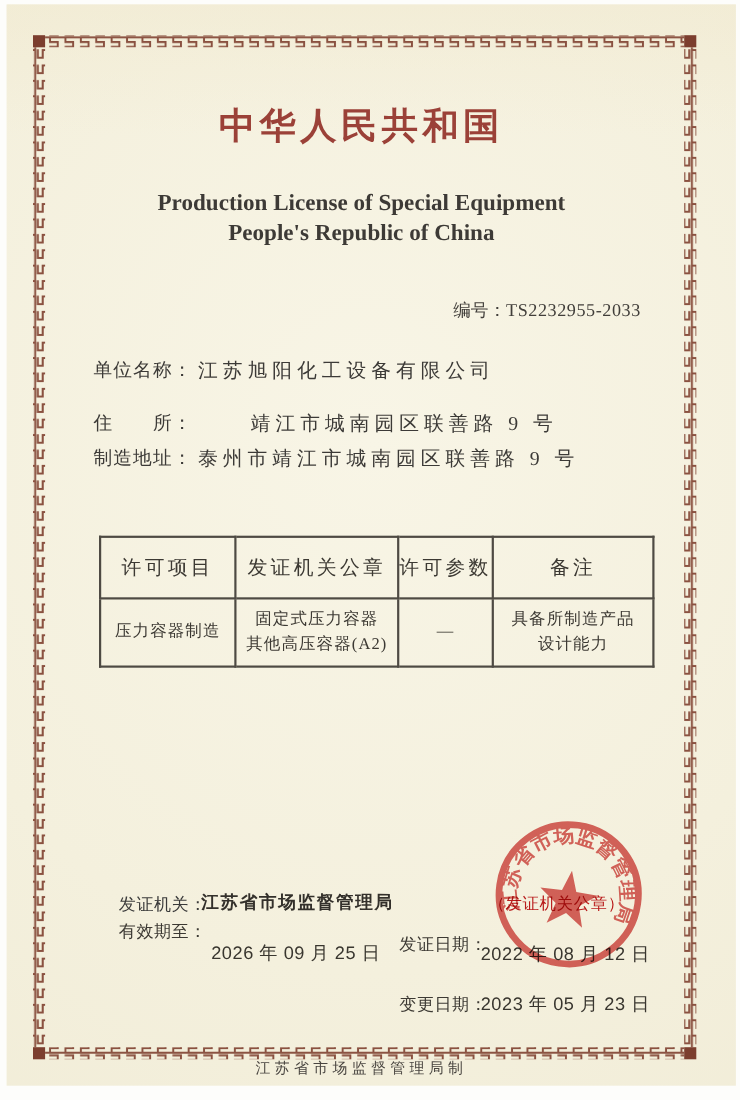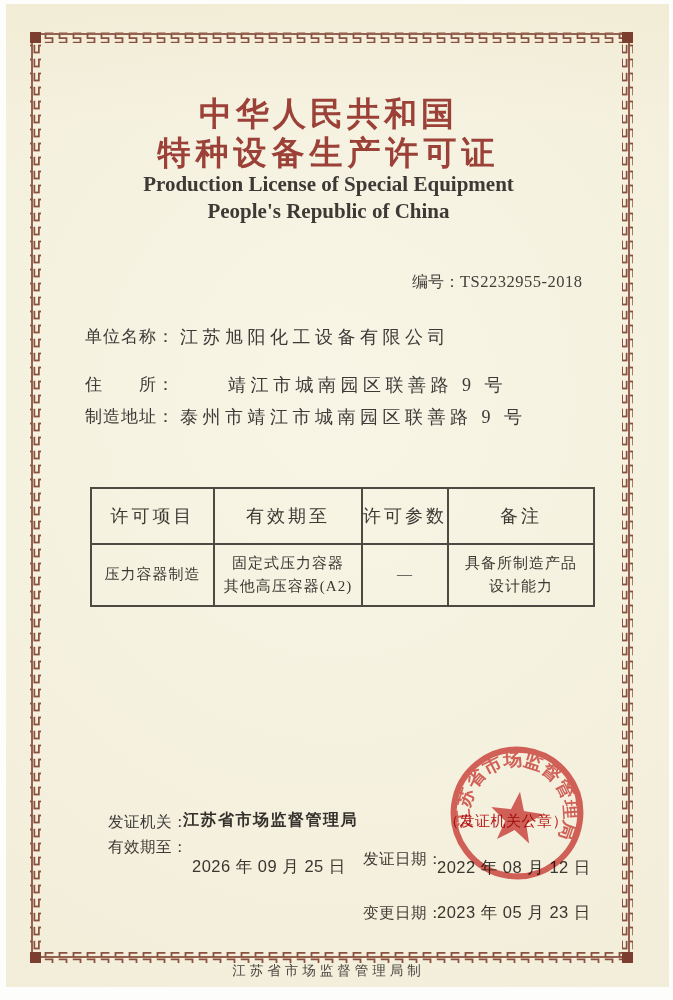--- a/index.html
+++ b/index.html
@@ -93,26 +93,25 @@
     <g transform="translate(1255,0) scale(-1,1)">
       <rect x="622" y="43" width="11" height="909" fill="url(#gkV)"></rect>
     </g>
     <rect x="30" y="32" width="11" height="11" fill="#7c3e2e"></rect>
     <rect x="622" y="32" width="11" height="11" fill="#7c3e2e"></rect>
     <rect x="30" y="952" width="11" height="11" fill="#7c3e2e"></rect>
     <rect x="622" y="952" width="11" height="11" fill="#7c3e2e"></rect>
   </svg>
 
   <div class="abs center title-cn title-cn1">中华人民共和国</div>
-  <div class="abs center title-cn title-cn2">特种设备生产许可证</div>
   <div class="abs center title-en title-en1">Production License of Special Equipment</div>
   <div class="abs center title-en title-en2">People's Republic of China</div>
 
   <div class="abs license-no">
-    <span>编号：</span><span class="num">TS2232955-2018</span>
+    <span>编号：</span><span class="num">TS2232955-2033</span>
   </div>
 
   <div class="abs field-row row1">
     <span class="field-label">单位名称：</span>
     <span class="field-value">江苏旭阳化工设备有限公司</span>
   </div>
   <div class="abs field-row row2">
     <span class="field-label">住　　所：</span>
     <span class="field-value">靖江市城南园区联善路 9 号</span>
   </div>
@@ -125,21 +124,21 @@
   <table class="license">
     <colgroup>
         <col class="col1">
         <col class="col2">
         <col class="col3">
         <col class="col4">
       </colgroup>
     <tbody>
         <tr>
       <th>许可项目</th>
-      <th>有效期至</th>
+      <th>发证机关公章</th>
       <th>许可参数</th>
       <th>备注</th>
     </tr>
     <tr>
       <td>压力容器制造</td>
       <td>固定式压力容器
 其他高压容器(A2)</td>
       <td>—</td>
       <td>具备所制造产品
 设计能力</td>

